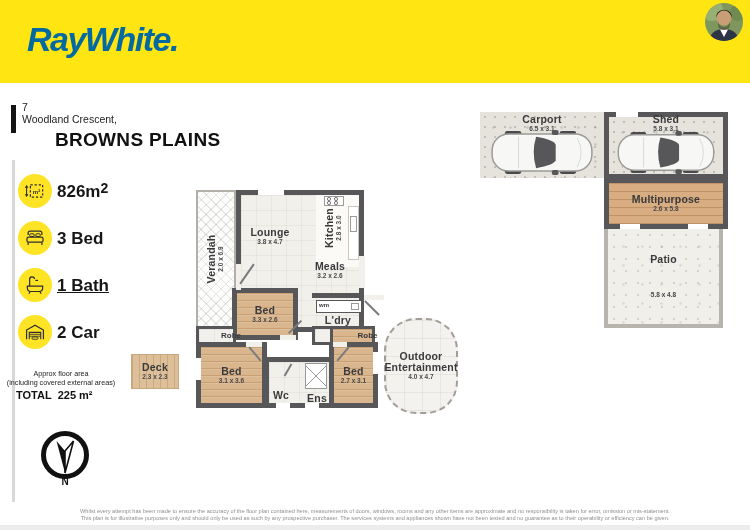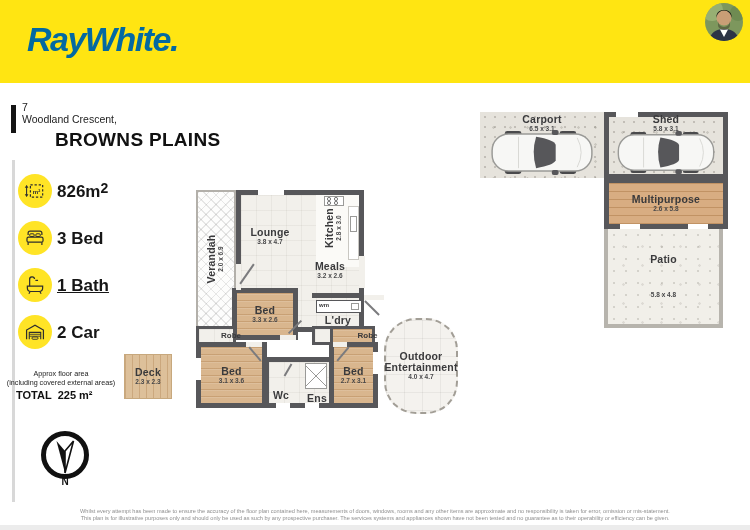--- a/index.html
+++ b/index.html
@@ -255,21 +255,21 @@
     <div class="rname">Bed</div>
     <div class="rdims">2.7 x 3.1</div>
   </div>
 
   <div class="outdoor grid-faint" style="left:384px;top:318px;width:74px;height:96px;">
     <div class="rname">Outdoor</div>
     <div class="rname">Entertainment</div>
     <div class="rdims">4.0 x 4.7</div>
   </div>
 
-  <div class="deck wood-vert" style="left:124px;top:354px;width:48px;height:45px;">
+  <div class="deck wood-vert" style="left:131px;top:354px;width:48px;height:35px;">
     <div class="rname">Deck</div>
     <div class="rdims">2.3 x 2.3</div>
   </div>
 
   <div class="wgap" style="left:258px;top:190px;width:26px;height:5px;"></div>
   <div class="wgap" style="left:374px;top:190px;width:28px;height:5px;"></div>
   <div class="wgap" style="left:413px;top:190px;width:23px;height:5px;"></div>
   <div class="wgap" style="left:445px;top:210px;width:5px;height:30px;"></div>
   <div class="wgap" style="left:373px;top:352px;width:5px;height:22px;"></div>
   <div class="wgap" style="left:196px;top:358px;width:5px;height:22px;"></div>

